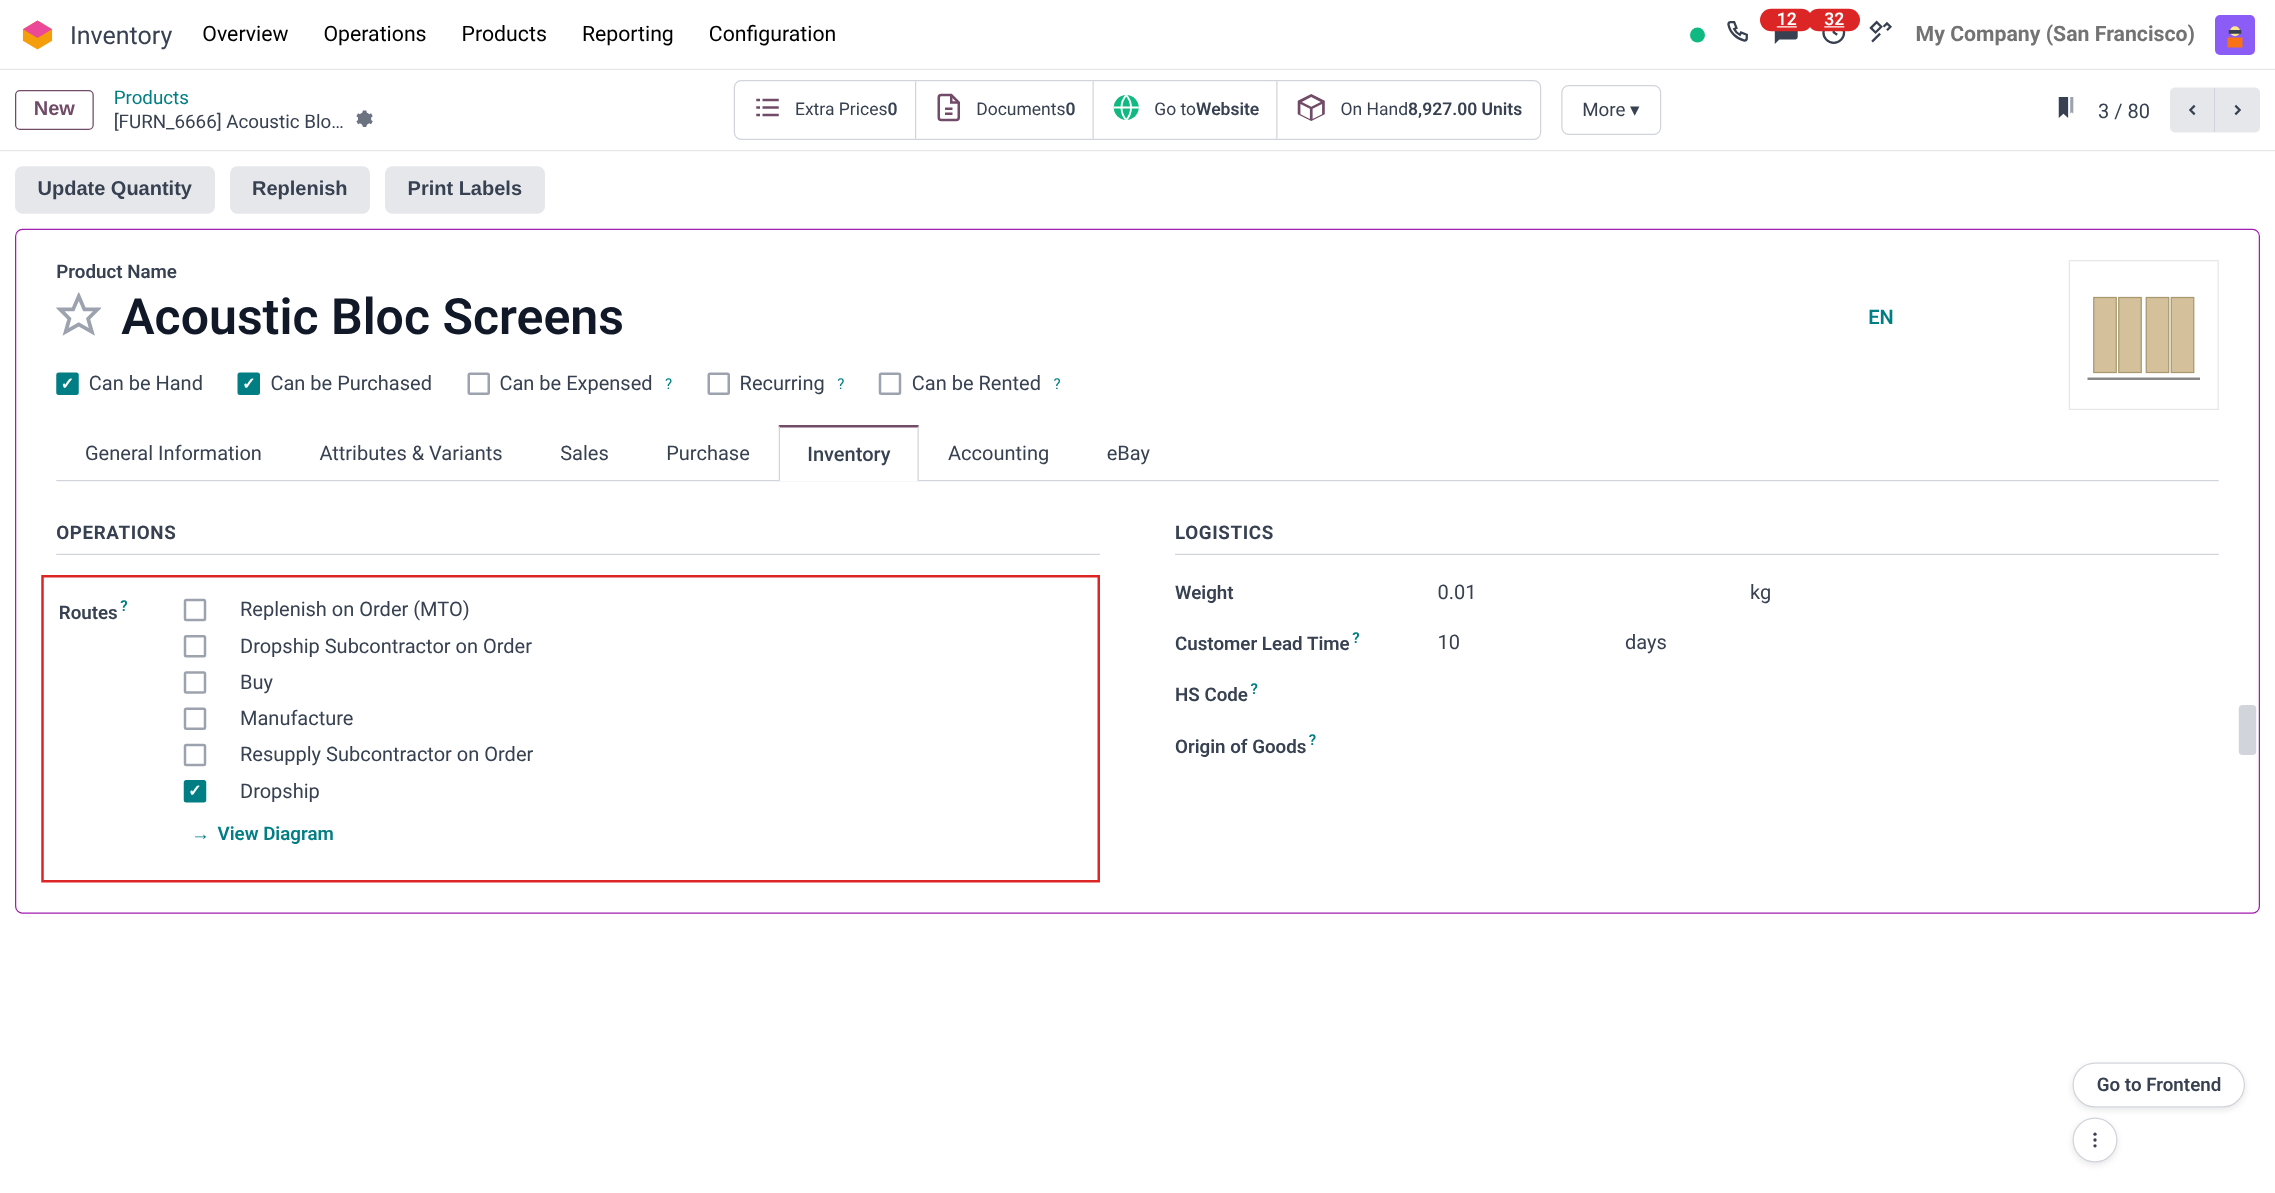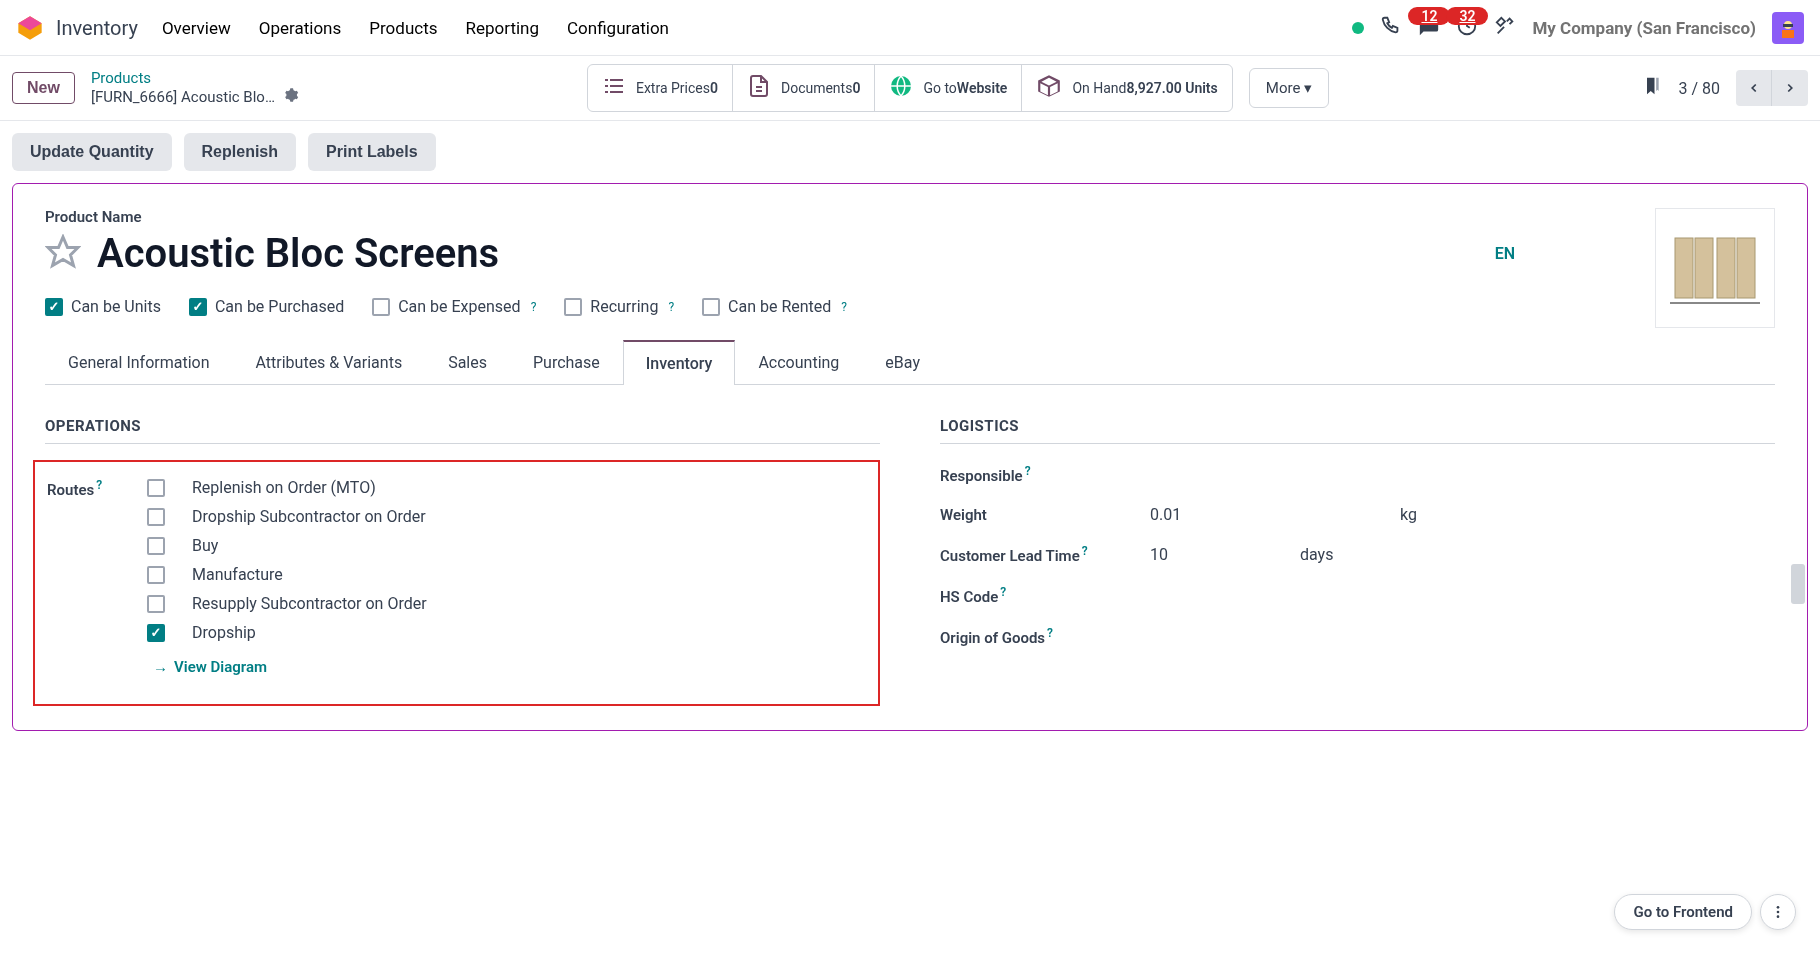--- a/index.html
+++ b/index.html
@@ -74,21 +74,21 @@
 .route-item { display: flex; align-items: center; gap: 27px; font-size: 16px; }
 .view-diagram { color: #017e84; font-weight: 600; display: flex; align-items: center; gap: 6px; margin-top: 6px; margin-left: 6px; cursor: pointer; }
 
 .logistics-row { display: flex; align-items: center; margin-bottom: 20px; }
 .log-label { width: 210px; font-weight: 600; font-size: 15px; }
 .log-value { width: 150px; font-size: 16px; }
 .log-unit { font-size: 16px; }
 
 .scrollbar-stub { position: absolute; right: 2px; top: 380px; width: 14px; height: 40px; background: #d1d5db; border-radius: 3px; }
 
-.floating-btn { position: fixed; right: 24px; bottom: 24px; display: flex; gap: 8px; }
+.floating-btn { position: fixed; right: 24px; bottom: 24px; display: flex; gap: 8px; flex-direction: column; }
 .goto-btn { background: #fff; border: 1px solid #d1d5db; border-radius: 20px; padding: 8px 18px; font-size: 15px; font-weight: 600; box-shadow: 0 2px 6px rgba(0,0,0,0.1); cursor: pointer; }
 .dots-btn { width: 36px; height: 36px; border: 1px solid #d1d5db; border-radius: 50%; background: #fff; display: flex; align-items: center; justify-content: center; cursor: pointer; box-shadow: 0 2px 6px rgba(0,0,0,0.1); }
 </style>
 </head>
 <body>
 
 <div class="topbar">
   <div class="logo">
     <svg viewBox="0 0 24 24" width="28" height="28">
         <polygon points="12,2 22,8 22,16 12,22 2,16 2,8" fill="#f59e0b"></polygon>
@@ -246,21 +246,21 @@
         <rect x="30" y="20" width="18" height="60" fill="#d4c19c" stroke="#a89870"></rect>
         <rect x="52" y="20" width="18" height="60" fill="#d4c19c" stroke="#a89870"></rect>
         <rect x="72" y="20" width="18" height="60" fill="#d4c19c" stroke="#a89870"></rect>
         <line x1="5" y1="85" x2="95" y2="85" stroke="#888" stroke-width="2"></line>
       </svg>
   </div>
 
   <div class="checks-row">
     <div class="check-item">
       <div class="checkbox checked"></div>
-      <span>Can be Units</span>
+      <span>Can be Hand</span>
     </div>
     <div class="check-item">
       <div class="checkbox checked"></div>
       <span>Can be Purchased</span>
     </div>
     <div class="check-item">
       <div class="checkbox"></div>
       <span>Can be Expensed</span>
         <span class="help-q">?</span>
     </div>
@@ -323,23 +323,20 @@
                 <span>View Diagram</span>
               </div>
             </div>
         </div>
       </div>
     </div>
 
     <div class="form-col">
       <div class="section-title">LOGISTICS</div>
       <div class="logistics-row">
-        <div class="log-label"><span>Responsible</span><span class="help-q">?</span></div>
-      </div>
-      <div class="logistics-row">
         <div class="log-label">Weight</div>
         <div class="log-value">0.01</div>
         <div class="log-unit" style="margin-left:100px">kg</div>
       </div>
       <div class="logistics-row">
         <div class="log-label"><span>Customer Lead Time</span><span class="help-q">?</span></div>
         <div class="log-value">10</div>
         <div class="log-unit">days</div>
       </div>
       <div class="logistics-row">

